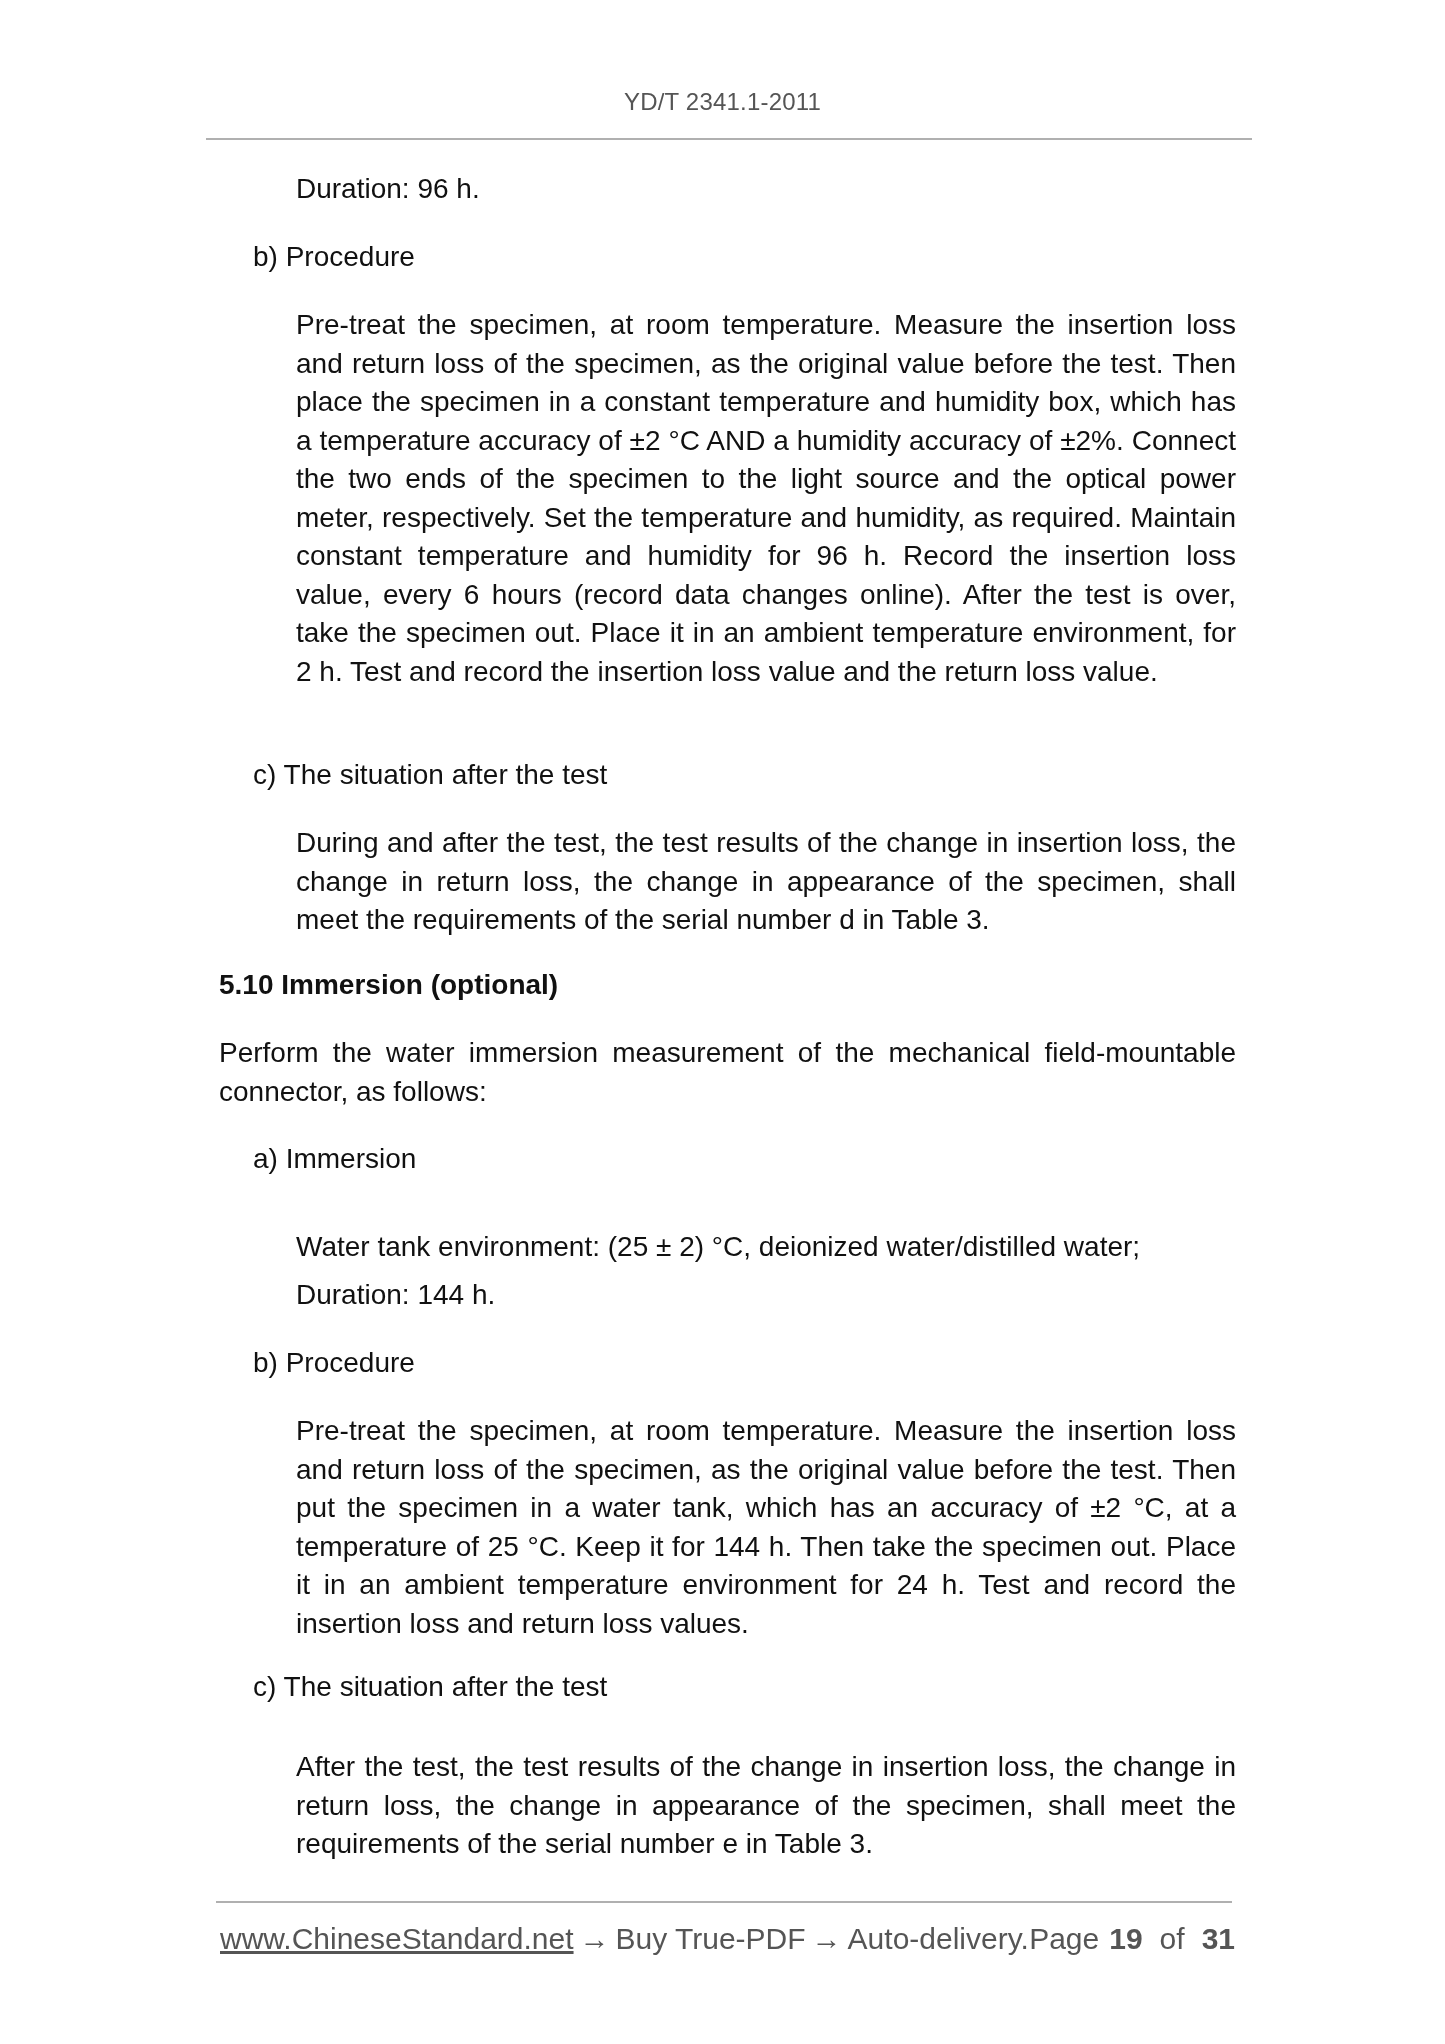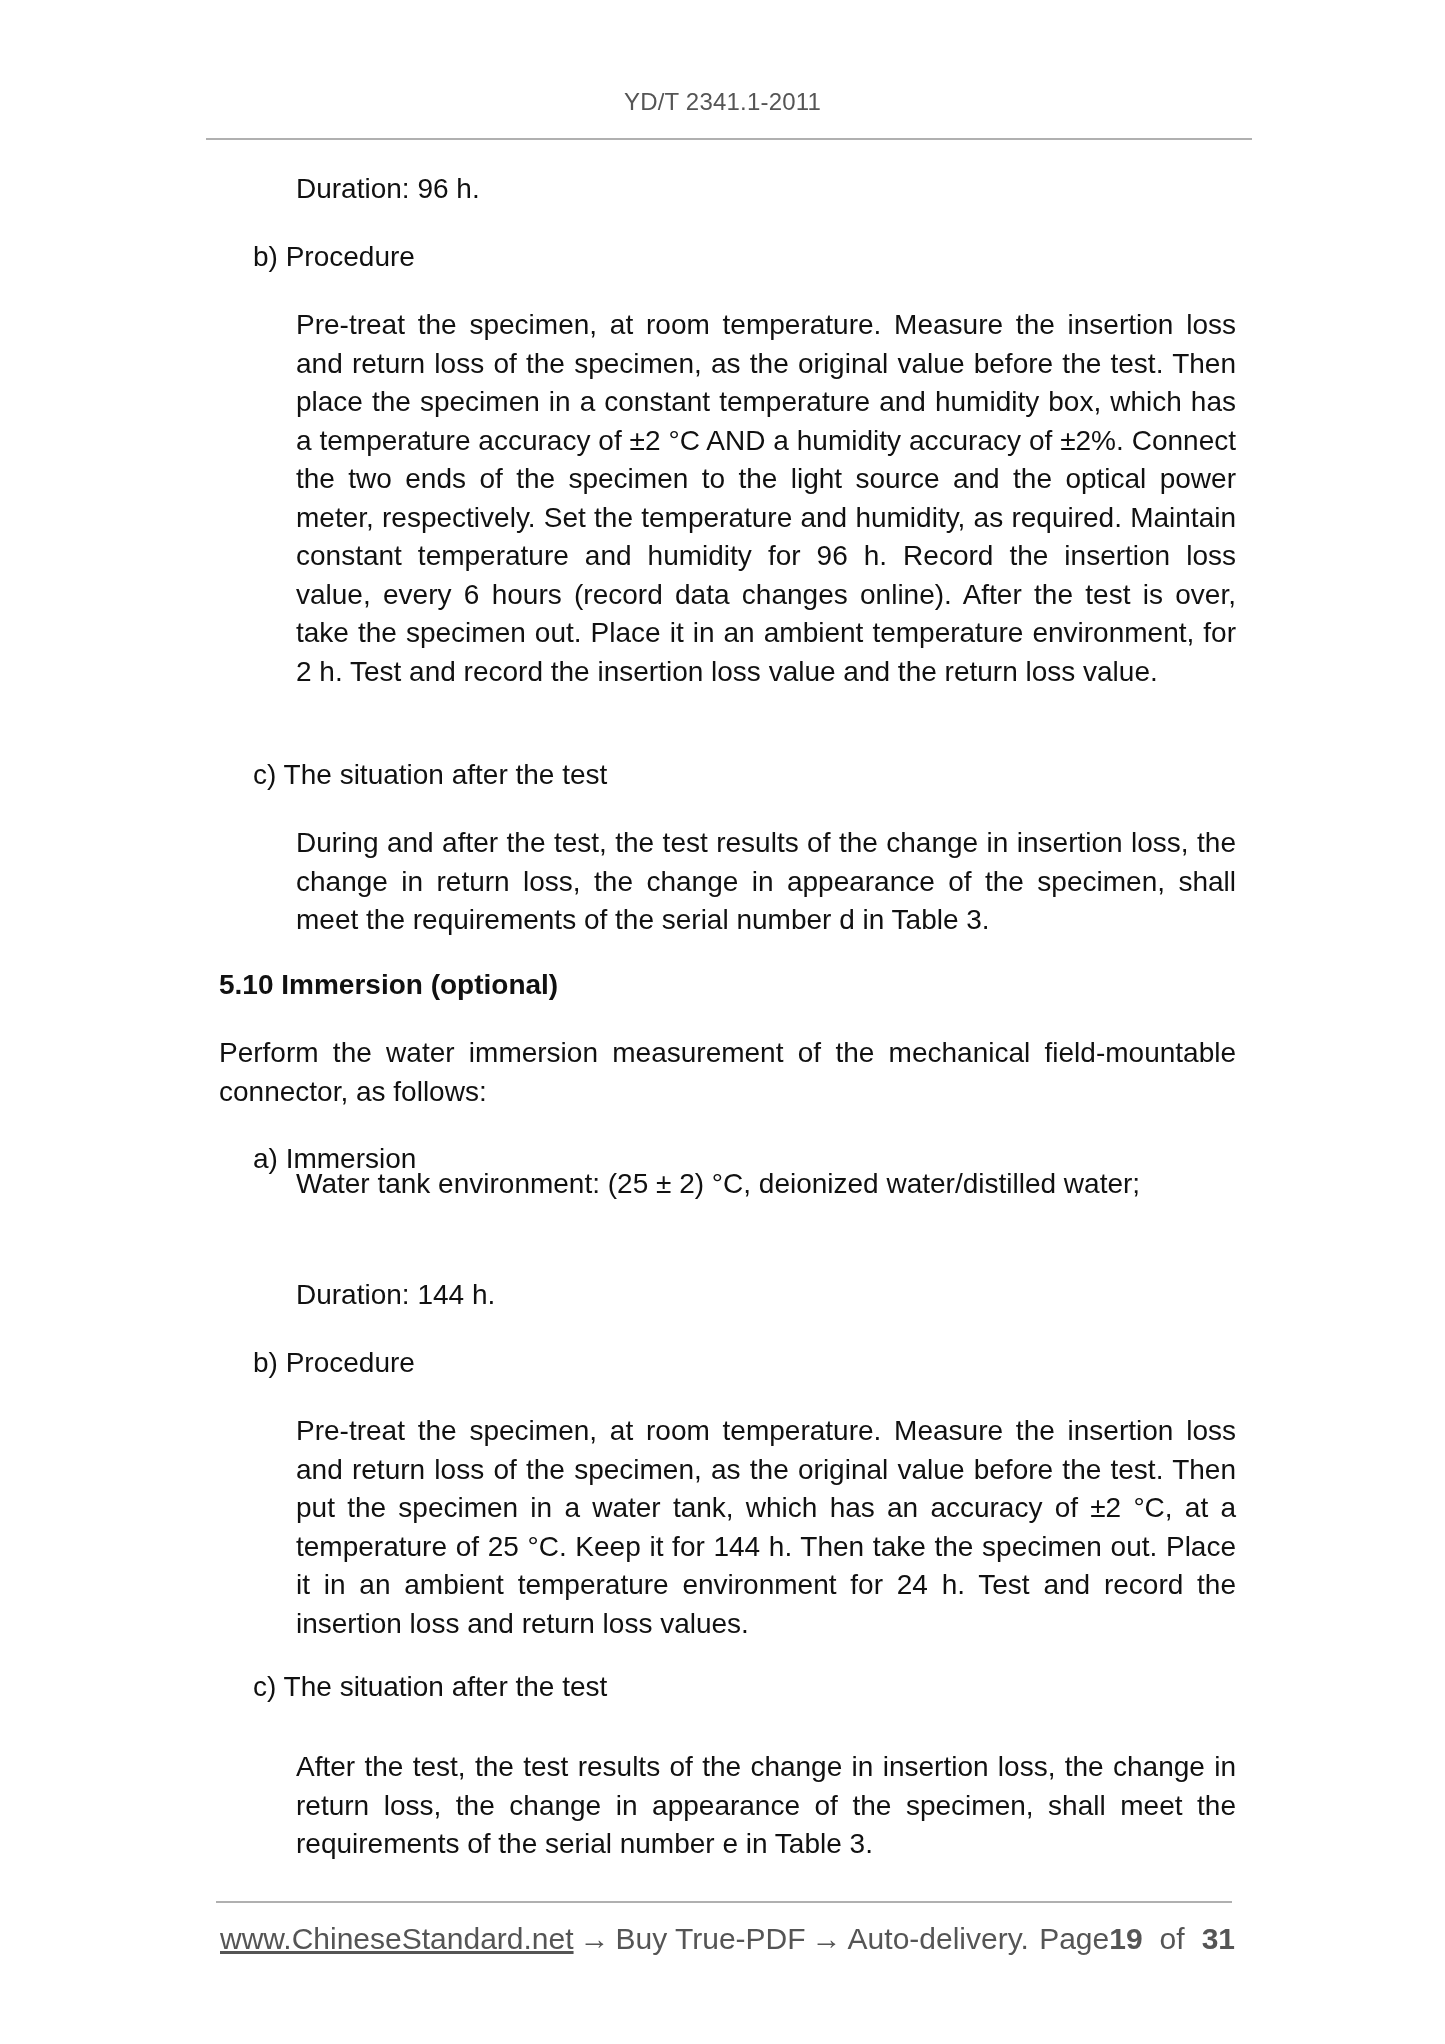--- a/index.html
+++ b/index.html
@@ -88,20 +88,21 @@
   .footer .arrow {
     margin: 0 6px;
   }
   .footer .page-num {
     font-weight: bold;
   }
   .footer .page-of {
     margin: 0 17px;
   }
   .footer .page-label {
+    margin-right: 10px;
   }
 </style>
 </head>
 <body>
 
 <div class="page-header">YD/T 2341.1-2011</div>
 <div class="header-rule"></div>
 
 <div class="content">
 
@@ -114,21 +115,21 @@
   <div class="block indent1" style="top:756px;">c) The situation after the test</div>
 
   <div class="block indent2" style="top:824px;">During and after the test, the test results of the change in insertion loss, the change in return loss, the change in appearance of the specimen, shall meet the requirements of the serial number d in Table 3.</div>
 
   <div class="block indent0 heading" style="top:966px;">5.10 Immersion (optional)</div>
 
   <div class="block indent0" style="top:1034px;">Perform the water immersion measurement of the mechanical field-mountable connector, as follows:</div>
 
   <div class="block indent1" style="top:1140px;">a) Immersion</div>
 
-  <div class="block indent2" style="top:1165px;">Water tank environment: (25 ± 2) °C, deionized water/distilled water;</div>
+  <div class="block indent2" style="top:1228px;">Water tank environment: (25 ± 2) °C, deionized water/distilled water;</div>
 
   <div class="block indent2" style="top:1276px;">Duration: 144 h.</div>
 
   <div class="block indent1" style="top:1344px;">b) Procedure</div>
 
   <div class="block indent2" style="top:1412px;">Pre-treat the specimen, at room temperature. Measure the insertion loss and return loss of the specimen, as the original value before the test. Then put the specimen in a water tank, which has an accuracy of ±2 °C, at a temperature of 25 °C. Keep it for 144 h. Then take the specimen out. Place it in an ambient temperature environment for 24 h. Test and record the insertion loss and return loss values.</div>
 
   <div class="block indent1" style="top:1668px;">c) The situation after the test</div>
 
   <div class="block indent2" style="top:1736px;margin-top:12px;">After the test, the test results of the change in insertion loss, the change in return loss, the change in appearance of the specimen, shall meet the requirements of the serial number e in Table 3.</div>

